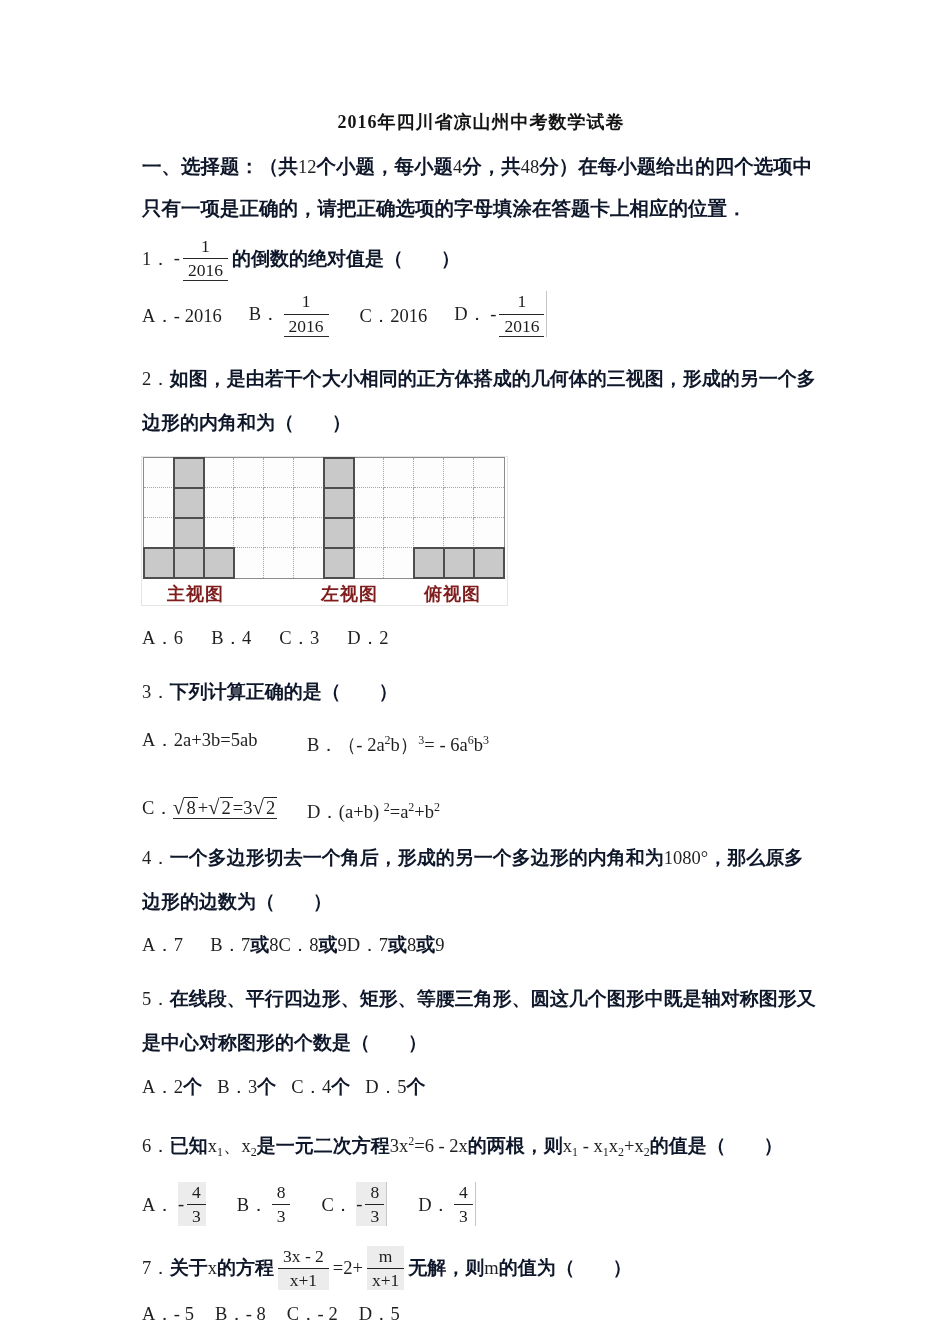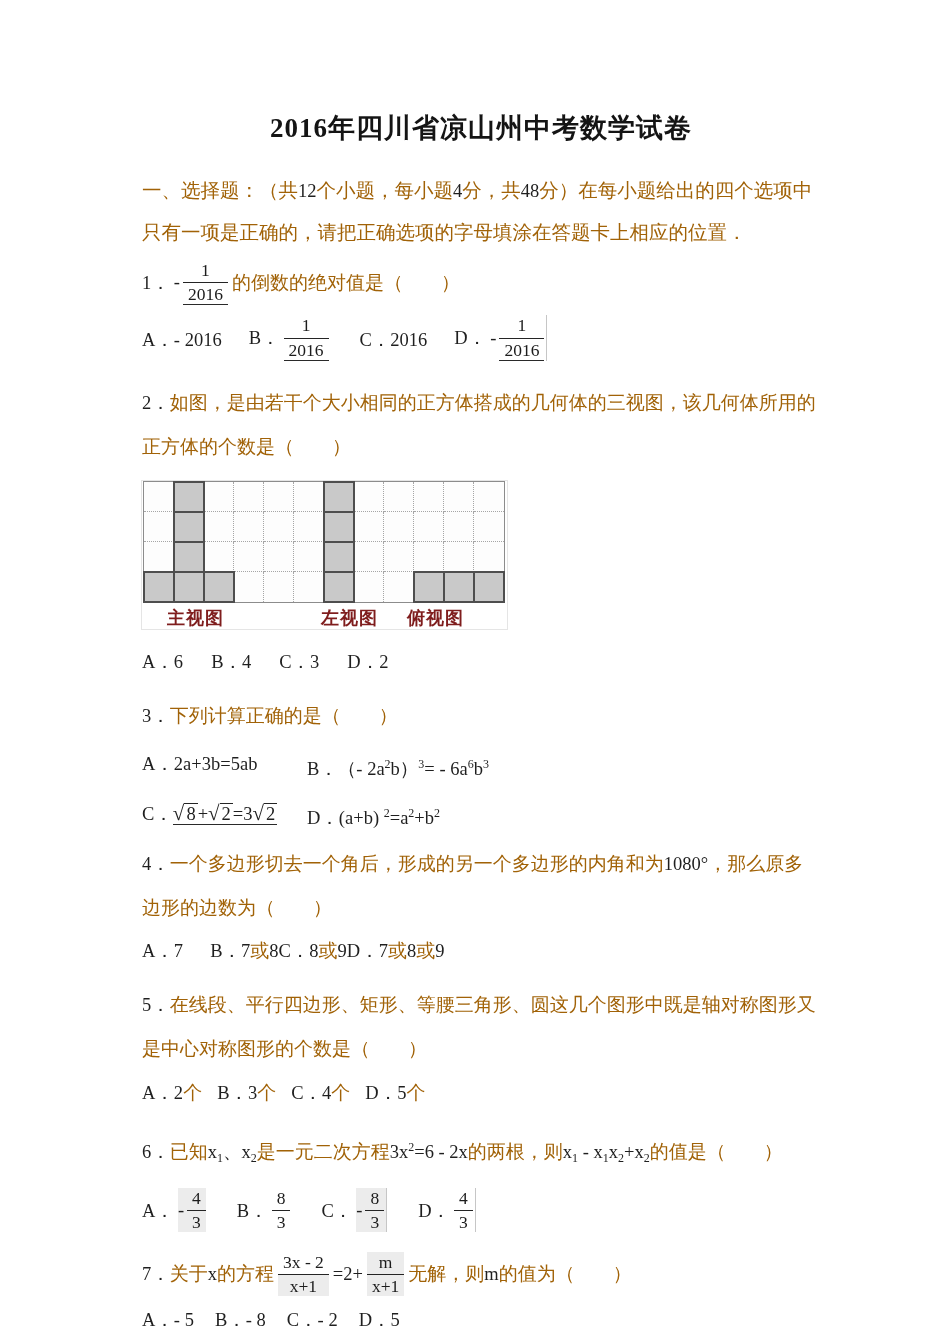--- a/index.html
+++ b/index.html
@@ -5,43 +5,43 @@
   html,body{margin:0;padding:0;background:#fff;}
   body{
     width:950px;height:1344px;overflow:hidden;position:relative;
     font-family:"Liberation Serif",serif;
     font-size:19px;color:#1c1c1c;
     -webkit-font-smoothing:antialiased;
   }
   .content{padding:110px 130px 0 142px;width:678px;}
   .title{
     font-family:"Liberation Serif",serif;font-weight:700;
-    font-size:27px;letter-spacing:1px;text-align:center;
-    margin:0 0 24px 0;color:#141414;
+    font-size:18px;letter-spacing:1px;text-align:center;
+    margin:0 0 12px 0;color:#141414;
   }
   .heading{
     font-family:"Liberation Sans",sans-serif;font-weight:700;
     font-size:19.5px;line-height:41px;margin:0 0 8px 0;color:#151515;
   }
   .heading .lt{font-weight:400;}
   .q{margin:0 0 8px 0;}
   .stem{line-height:44px;margin:6px 0 2px 0;}
-  .zh{font-family:"Liberation Sans",sans-serif;font-weight:400;color:#a16207;}
+  .zh{font-family:"Liberation Sans",sans-serif;font-weight:700;color:#0f172a;}
   .lt{font-family:"Liberation Serif",serif;font-weight:400;font-size:18.5px;color:#1f1f1f;}
   sup.lt{font-size:12px;vertical-align:7px;}
   sub.lt{font-size:12px;vertical-align:-4px;}
   .opts{margin:4px 0 16px 0;line-height:32px;}
   .opts .opt{display:inline-block;margin-right:28px;vertical-align:middle;}
   .opts-snug .opt{margin-right:15px;}
   .opts-snug2 .opt{margin-right:21px;}
   .opts-frac{margin:10px 0 18px 0;}
   .opts-frac .opt{margin-right:27px;}
   .opts-tight .opt{margin-right:0;}
   .opts-tight .opt:first-child{margin-right:27px;}
-  .opts-grid{display:grid;grid-template-columns:165px auto;row-gap:12px;margin:10px 0 0 0;}
+  .opts-grid{display:grid;grid-template-columns:165px auto;row-gap:30px;margin:10px 0 0 0;}
   .opts-grid .opt{margin-right:0;}
   
   .frac{
     display:inline-flex;align-items:center;vertical-align:middle;
     margin:0 4px;position:relative;top:-2px;
     font-family:"Liberation Serif",serif;font-size:17.5px;line-height:1.1;
   }
   .frac .minus{margin-right:3px;}
   .frac .stack{display:inline-block;text-align:center;}
   .frac .num{display:block;border-bottom:1.6px solid #242424;padding:1px 5px 2px 5px;}
@@ -67,21 +67,21 @@
   .cell.lc{border-right:none;}
   .cell.lr{border-bottom:none;}
   .cell.sh{background:#c9c9c9;outline:2px solid #4e4e4e;outline-offset:-1px;position:relative;z-index:2;}
   .figlabels{position:relative;height:27px;width:362px;}
   .figlabel{
     position:absolute;top:3px;font-family:"Liberation Sans",sans-serif;
     font-weight:700;font-size:18px;color:#7f1d1d;letter-spacing:1px;
   }
   .figlabel.l0{left:24px;}
   .figlabel.l1{left:178px;}
-  .figlabel.l2{left:264px;font-family:Liberation Serif, serif;}
+  .figlabel.l2{left:281px;font-family:Liberation Serif, serif;}
 </style>
 </head>
 <body>
 
 <div class="content">
 
   <h1 class="title">2016年四川省凉山州中考数学试卷</h1>
 
   <p class="heading"><span class="zh">一、选择题：（共</span><span class="lt">12</span><span class="zh">个小题，每小题</span><span class="lt">4</span><span class="zh">分，共</span><span class="lt">48</span><span class="zh">分）在每小题给出的四个选项中只有一项是正确的，请把正确选项的字母填涂在答题卡上相应的位置．</span></p>
 
@@ -101,21 +101,21 @@
           </span></span><span class="opt"><span class="lt">C．2016</span></span><span class="opt"><span class="lt">D．</span><span class="frac u boxr">
             <span class="minus lt">-</span>
             <span class="stack">
               <span class="num">1</span>
               <span class="den">2016</span>
             </span>
           </span></span></div>
   </div>
 
   <div class="q">
-    <p class="stem"><span class="lt">2．</span><span class="zh">如图，是由若干个大小相同的正方体搭成的几何体的三视图，该几何体所用的正方体的个数是（　　）</span></p>
+    <p class="stem"><span class="lt">2．</span><span class="zh">如图，是由若干个大小相同的正方体搭成的几何体的三视图，形成的另一个多边形的内角和为（　　）</span></p>
     <div class="fig">
       <div class="grid" id="fig-grid">
           <div class="cell"></div>
           <div class="cell sh"></div>
           <div class="cell"></div>
           <div class="cell"></div>
           <div class="cell"></div>
           <div class="cell"></div>
           <div class="cell sh"></div>
           <div class="cell"></div>

